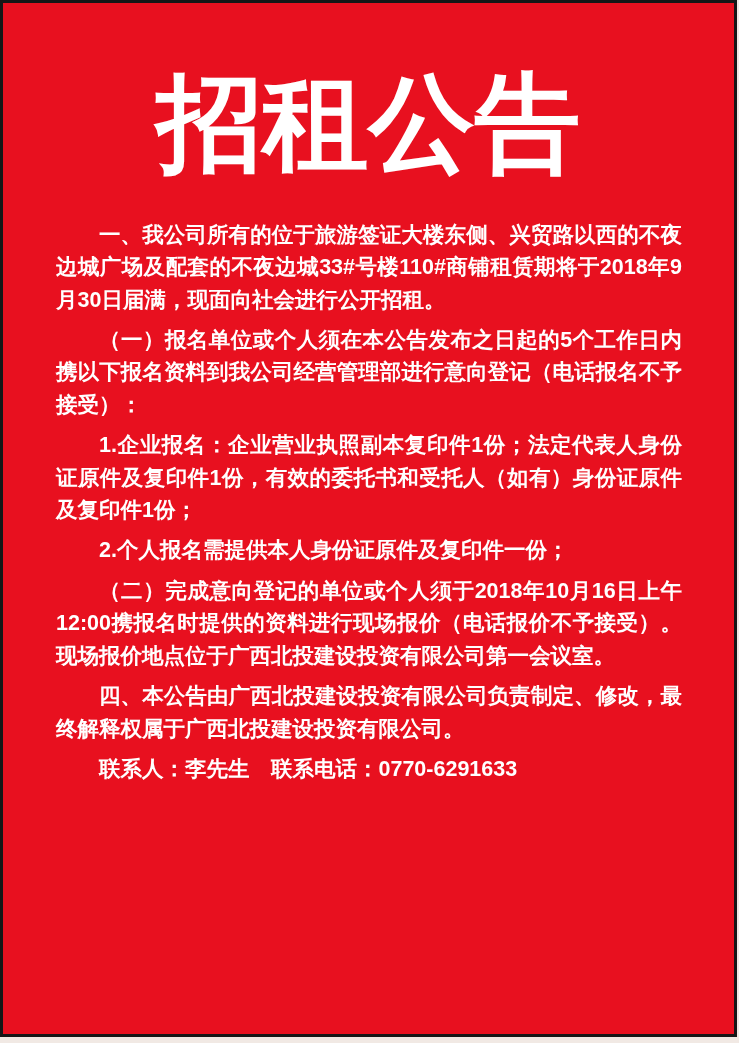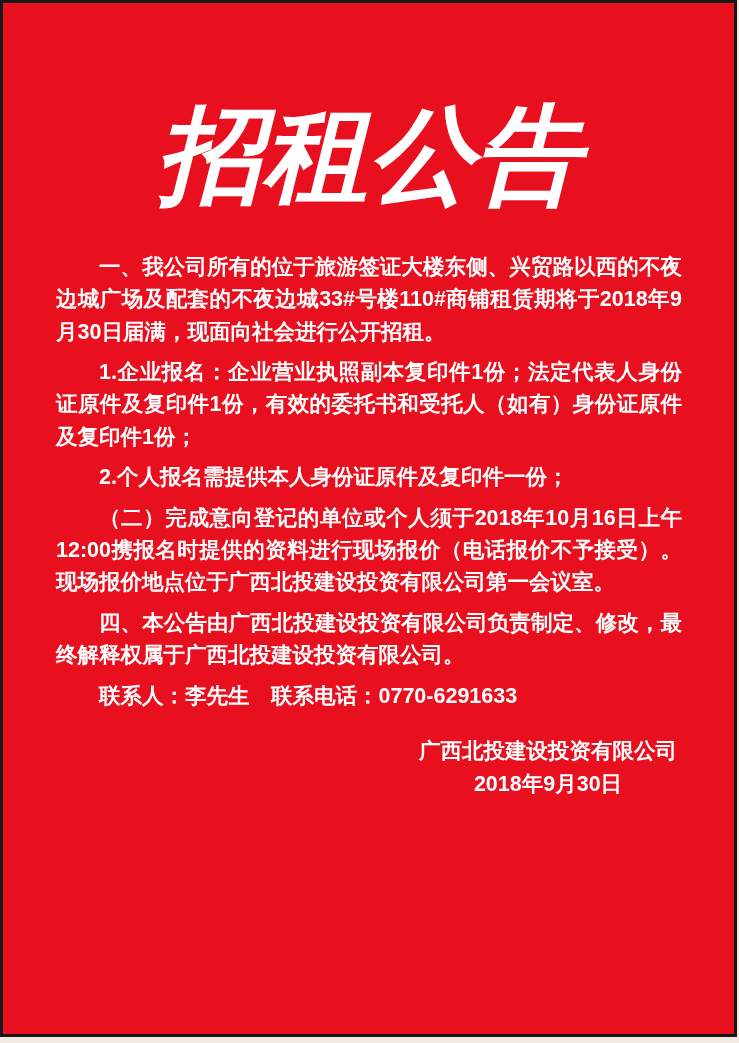--- a/index.html
+++ b/index.html
@@ -26,29 +26,28 @@
     left: 0;
     top: 0;
     width: 737px;
     height: 1037px;
     background: var(--background);
     border: 3px solid var(--border);
     color: var(--text);
     overflow: hidden;
   }
   .poster-title {
-    margin-top: 94px;
+    margin-top: 62px;
     text-align: center;
     font-family: "Liberation Serif", "DejaVu Serif", serif;
     font-weight: 900;
     font-size: 106px;
     line-height: 1.14;
     letter-spacing: 0px;
     white-space: nowrap;
-    font-style: italic;
   }
   .poster-body {
     margin-top: 33px;
     padding: 0 44px 0 45px;
     font-size: 21.5px;
     line-height: 32.4px;
     font-weight: bold;
     text-align: justify;
   }
   .poster-body p {
@@ -69,26 +68,23 @@
 </head>
 <body>
 
 <div class="page">
   <div class="poster">
 
     <div class="poster-title">招租公告</div>
 
     <div class="poster-body">
       <p>一、我公司所有的位于旅游签证大楼东侧、兴贸路以西的不夜边城广场及配套的不夜边城33#号楼110#商铺租赁期将于2018年9月30日届满，现面向社会进行公开招租。</p>
+      <p>（一）报名单位或个人须在本公告发布之日起的5个工作日内携以下报名资料到我公司经营管理部进行意向登记（电话报名不予接受）：</p>
       <p>1.企业报名：企业营业执照副本复印件1份；法定代表人身份证原件及复印件1份，有效的委托书和受托人（如有）身份证原件及复印件1份；</p>
       <p>2.个人报名需提供本人身份证原件及复印件一份；</p>
       <p>（二）完成意向登记的单位或个人须于2018年10月16日上午12:00携报名时提供的资料进行现场报价（电话报价不予接受）。现场报价地点位于广西北投建设投资有限公司第一会议室。</p>
       <p>四、本公告由广西北投建设投资有限公司负责制定、修改，最终解释权属于广西北投建设投资有限公司。</p>
       <p>联系人：李先生　联系电话：0770-6291633</p>
     </div>
 
-    <div class="signature">
-      <div>广西北投建设投资有限公司</div>
-      <div>2018年9月30日</div>
-    </div>
 
   </div>
 </div>
 
 </body></html>

